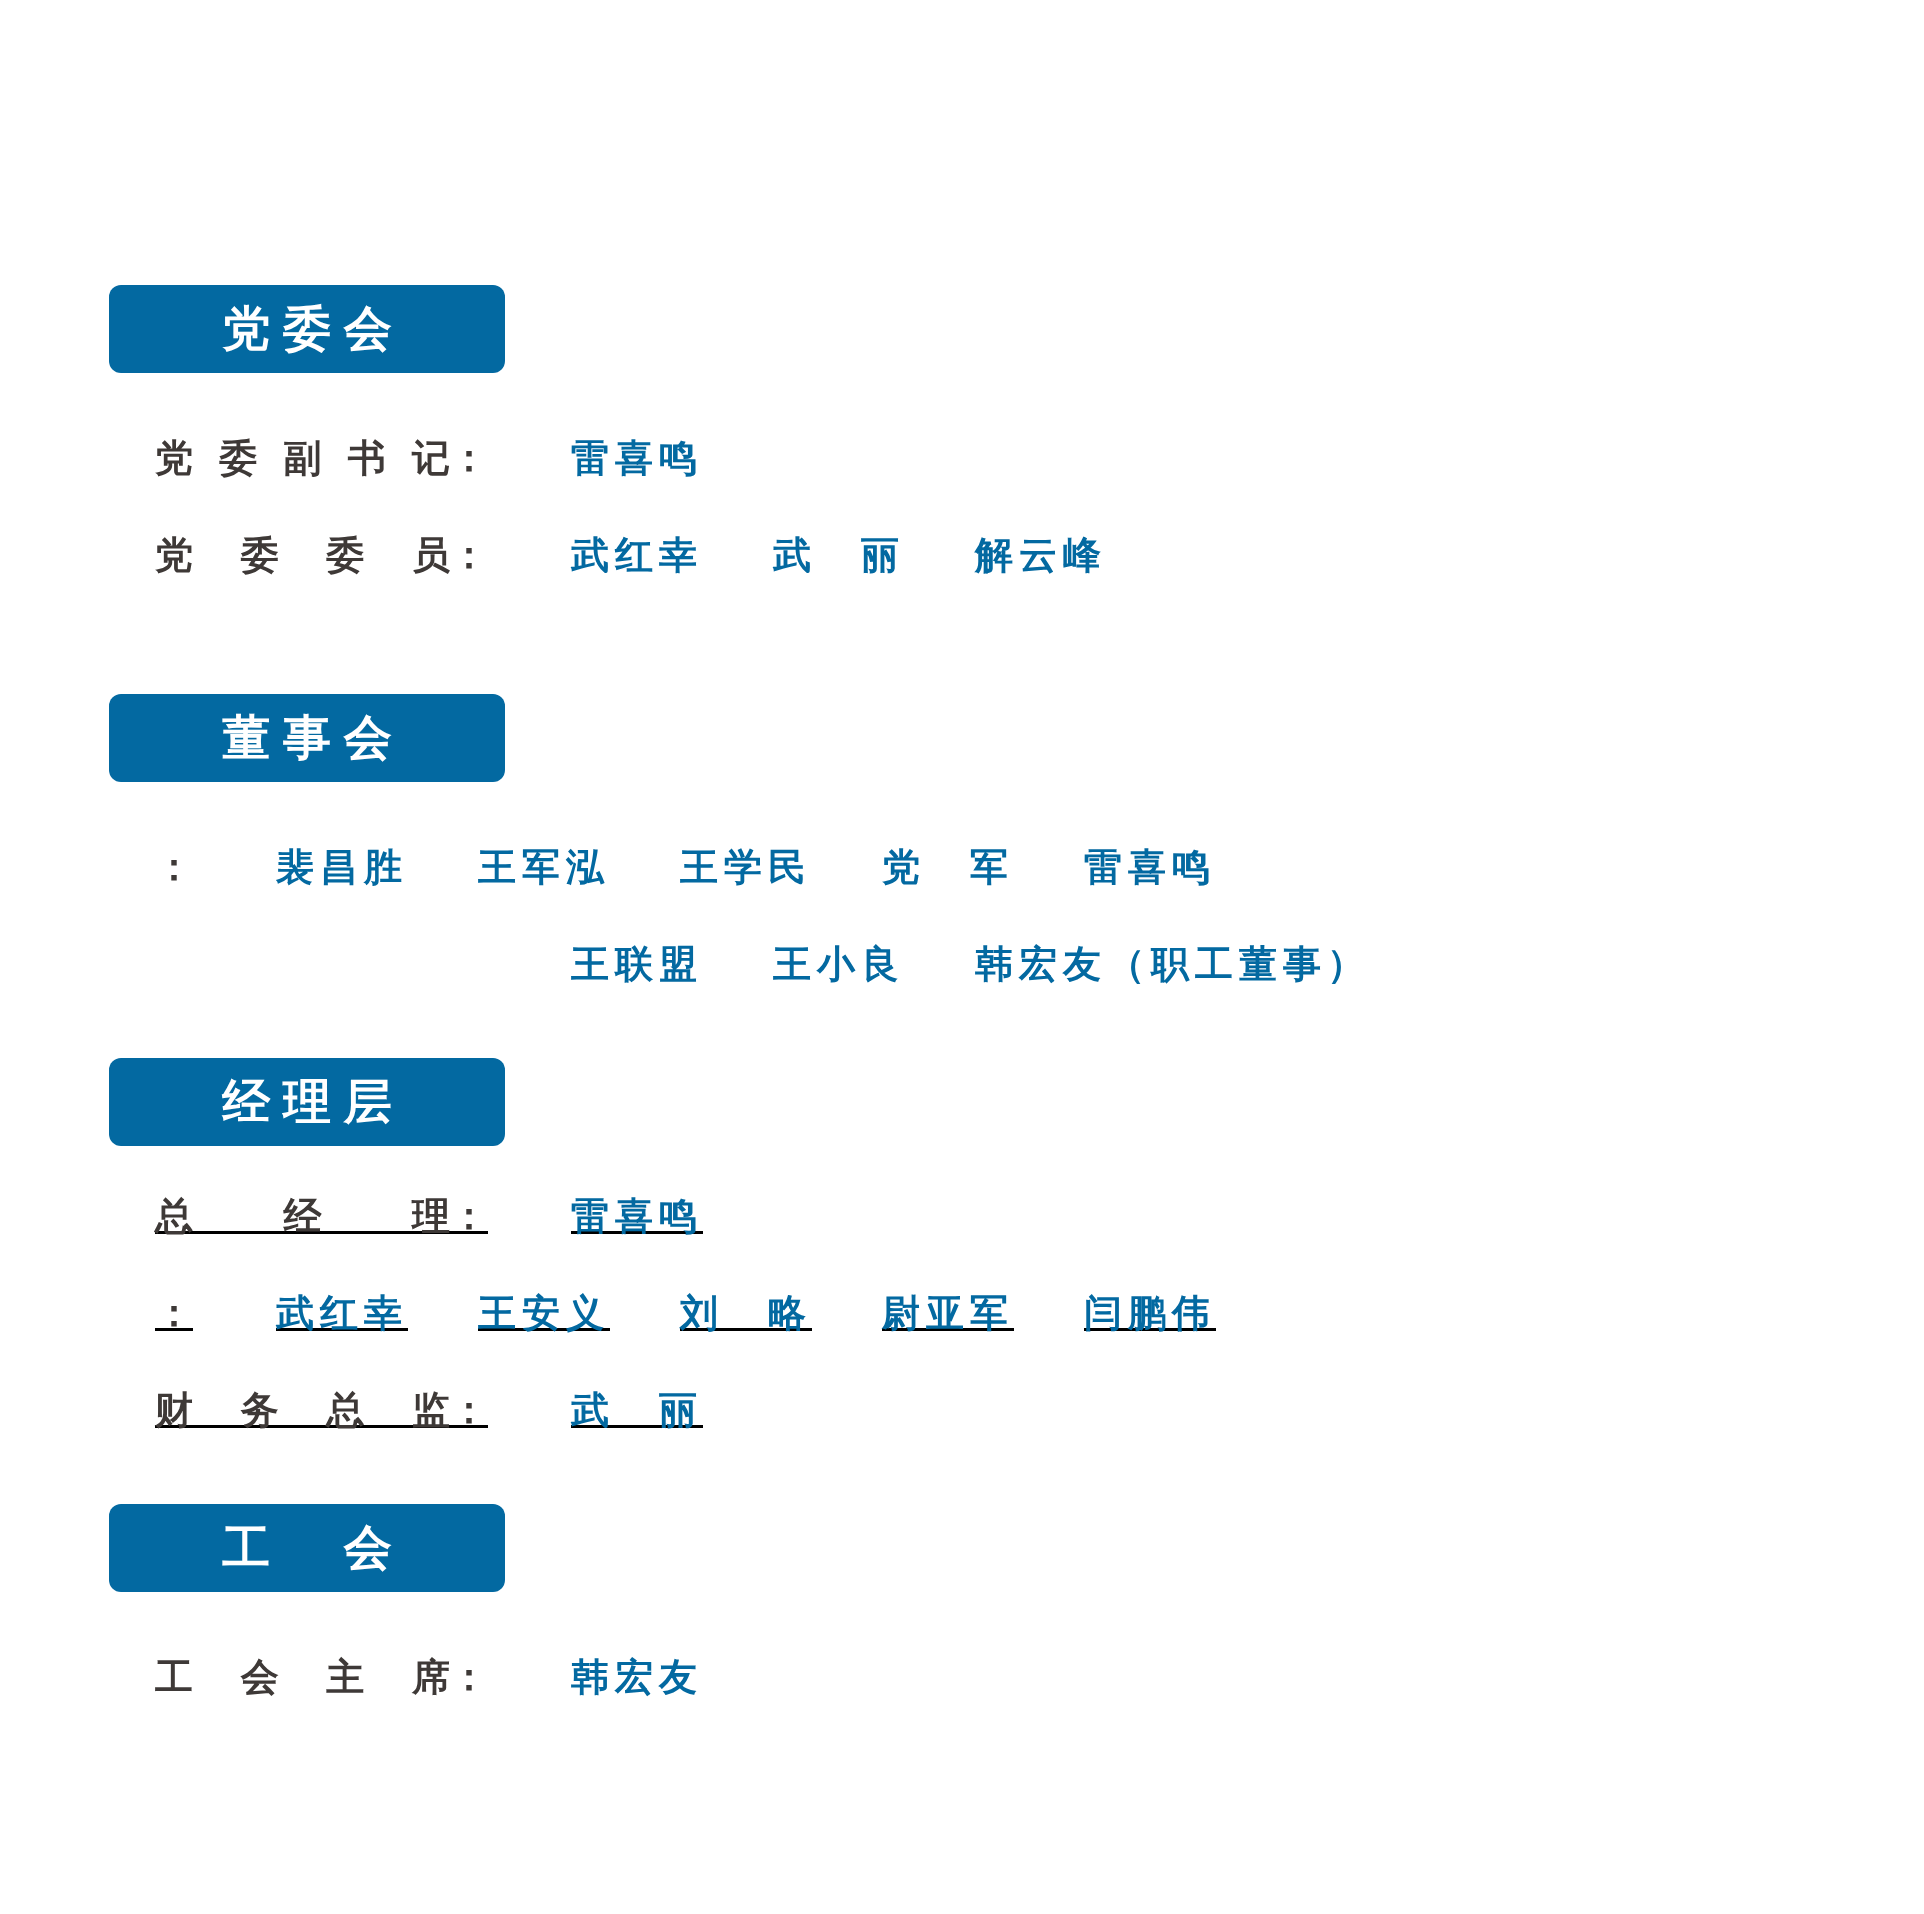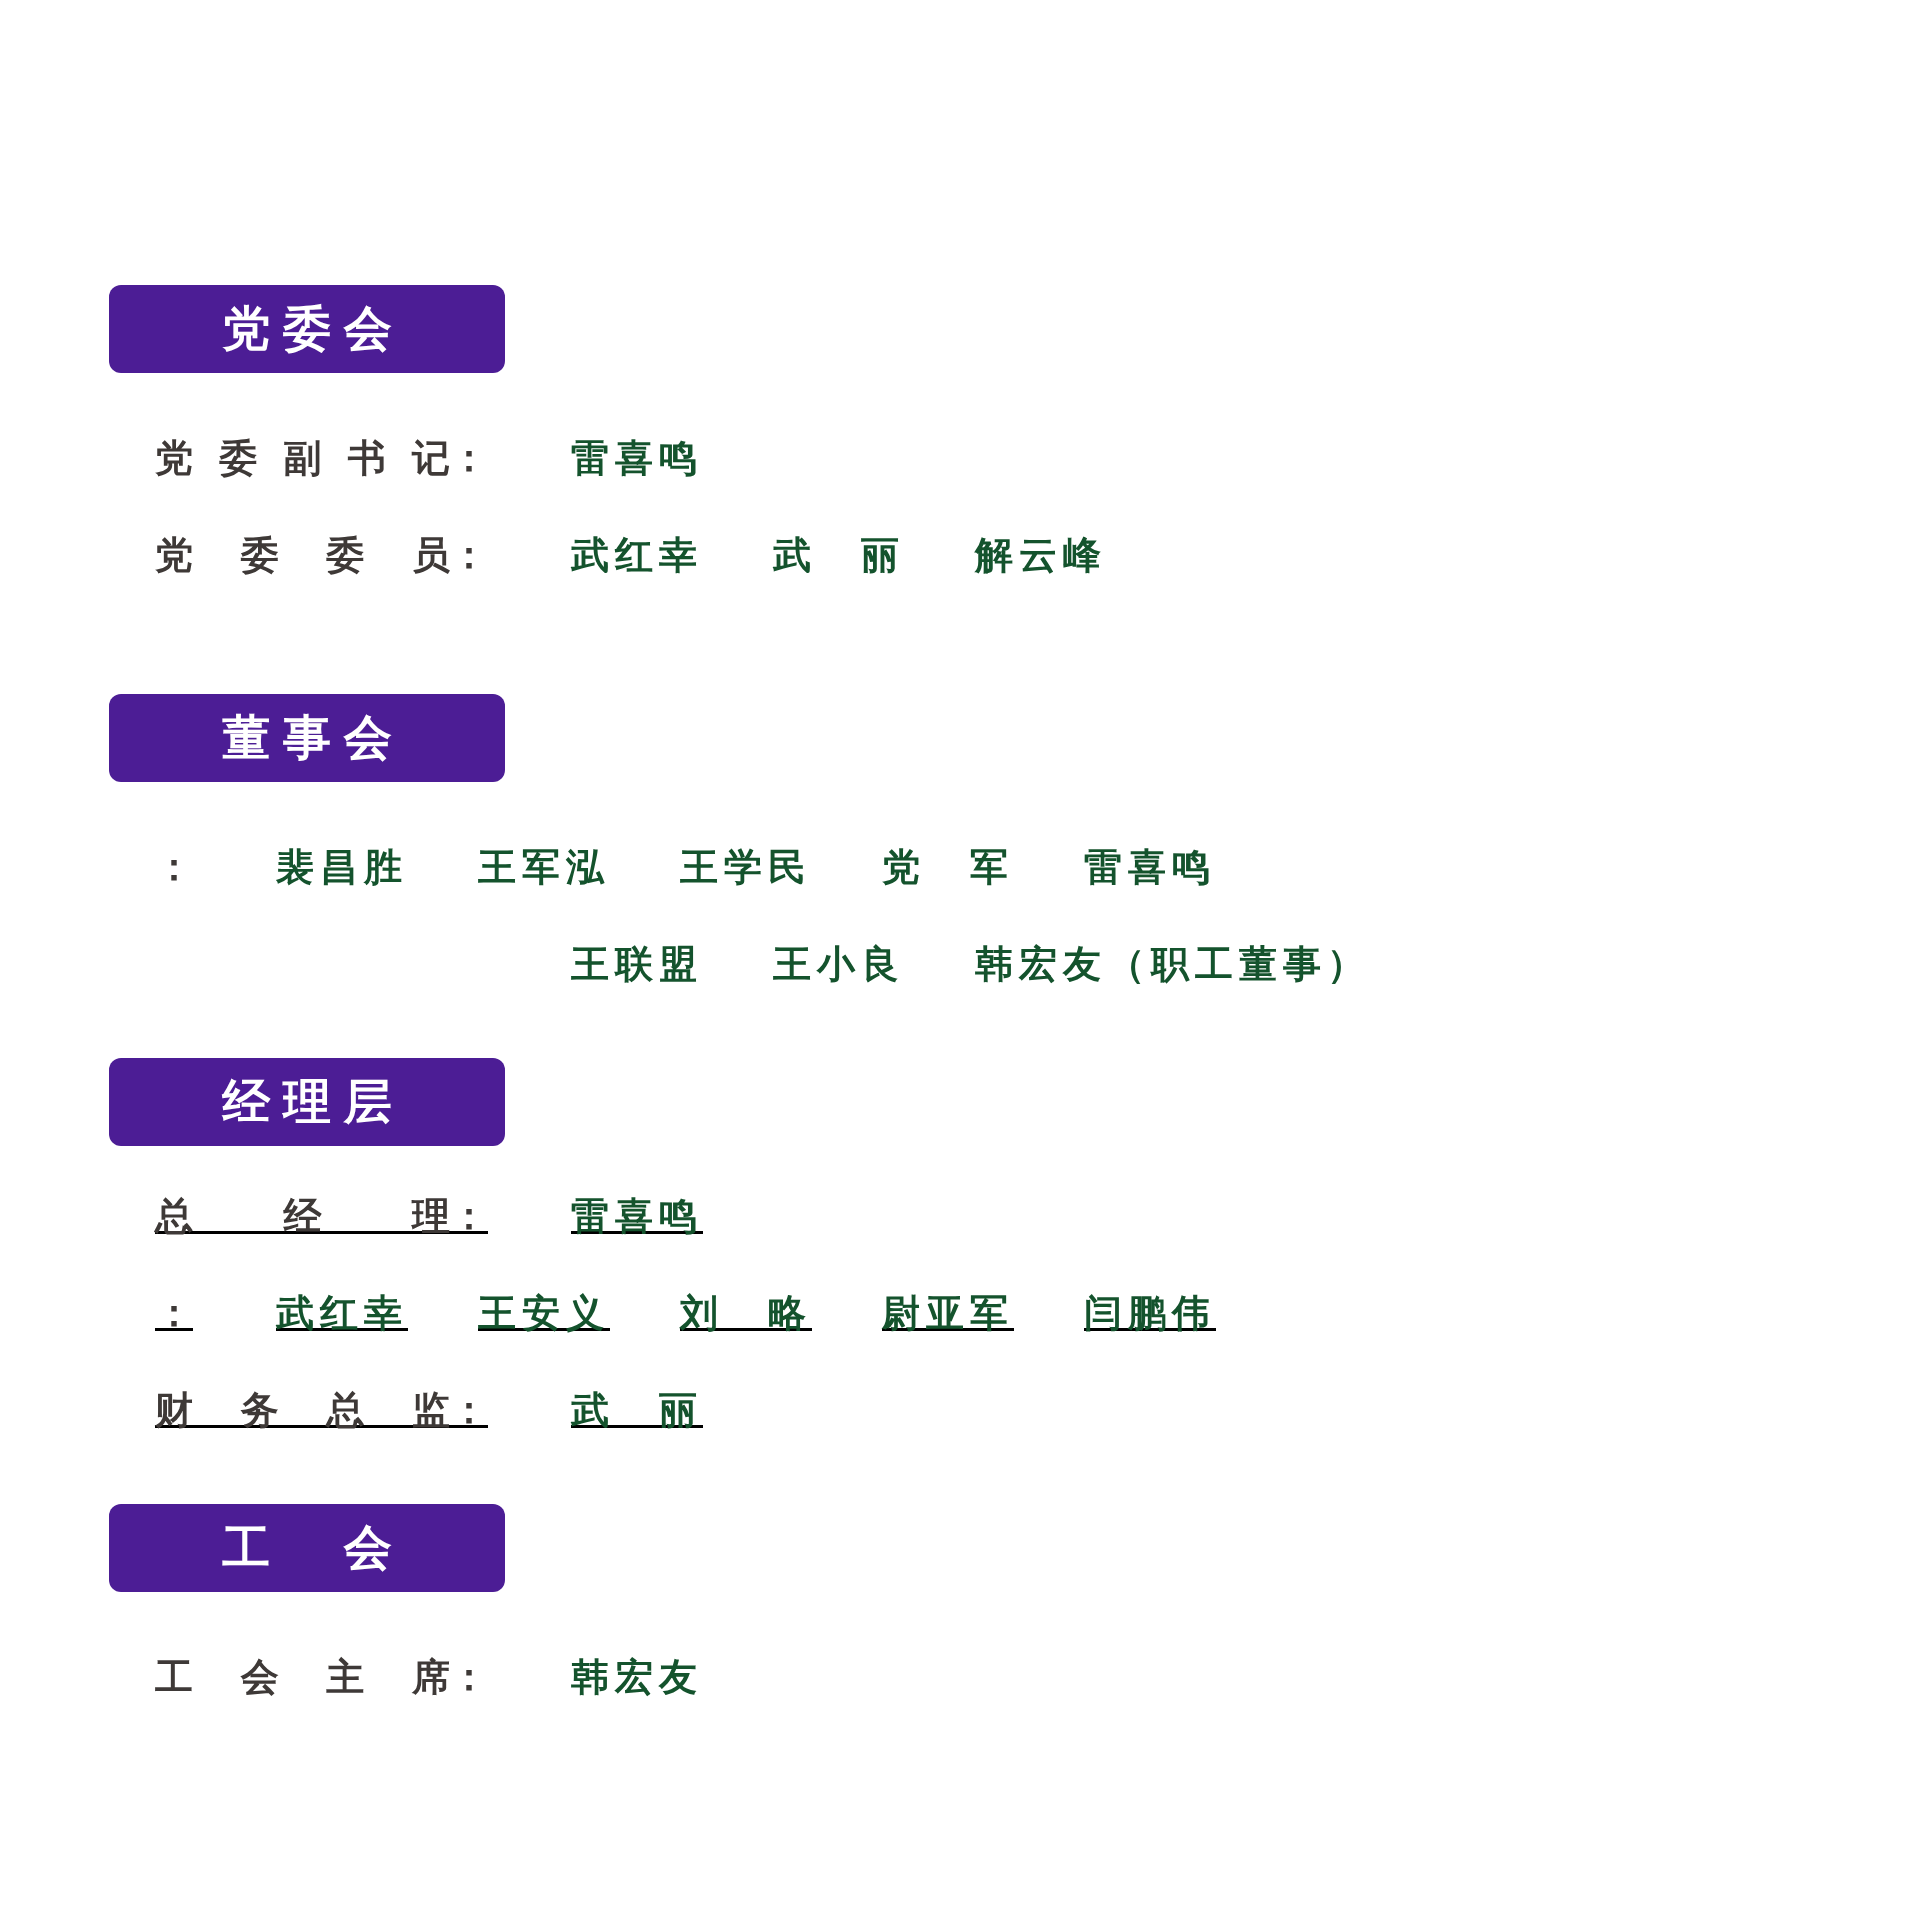--- a/index.html
+++ b/index.html
@@ -16,21 +16,21 @@
   }
   .content {
     position: absolute;
     left: 109px; top: 285px;
   }
   .section { margin: 0; }
   .section.mt-120 { margin-top: 90px; }
   .section.mt-60  { margin-top: 45px;  }
   .sec-header {
     width: 396px; height: 88px;
-    background: #4c1d95;
+    background: #0369a1;
     border-radius: 12px;
     display: flex; align-items: center; justify-content: center;
   }
   .sec-title {
     color: #ffffff;
     font-size: 48px;
     font-weight: bold;
     letter-spacing: 12.7px;
     padding-left: 12.7px; 
     white-space: pre;
@@ -56,21 +56,21 @@
   .colon {
     display: inline-block;
     width: 49px;
     font-weight: bold;
     color: #3E3937;
   }
   .names {
     display: flex;
     gap: 70px;
     margin-left: 72px;
-    color: #14532d;
+    color: #0369a1;
     font-weight: 600;
     letter-spacing: 6px;
     white-space: pre;
   }
 </style>
 </head>
 <body>
 
 <div class="page">
   <div class="content">

